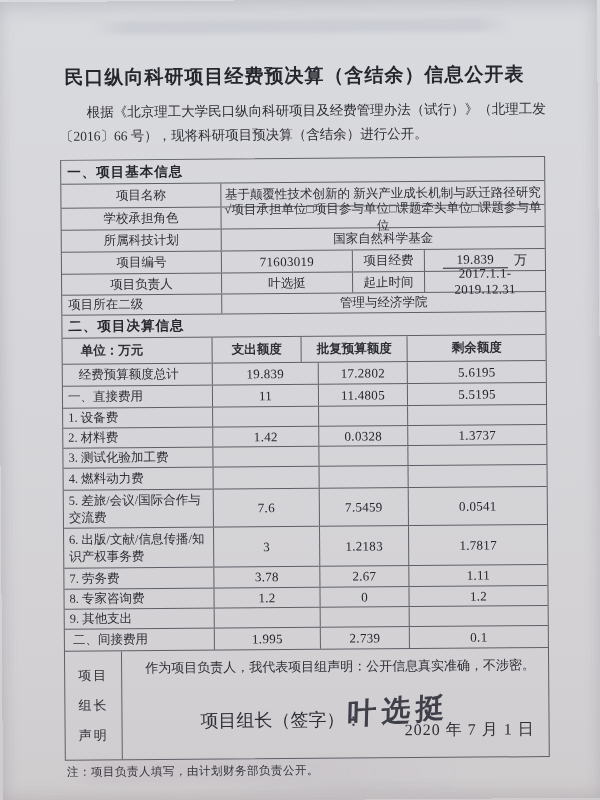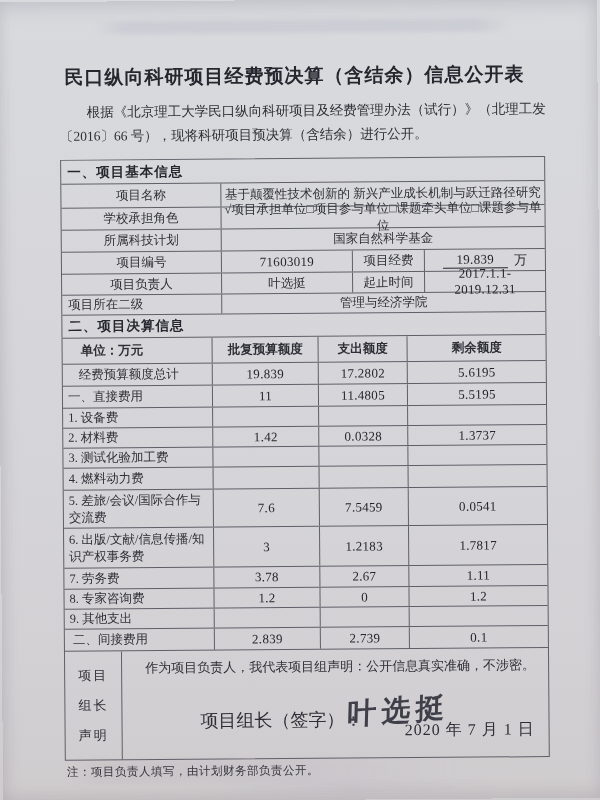--- a/index.html
+++ b/index.html
@@ -135,22 +135,22 @@
       <div class="c w-a left" style="padding-left:6px">项目所在二级</div>
       <div class="c end w-val">管理与经济学院</div>
     </div>
 
     <div class="r" style="height:23px">
       <div class="c end left sec-hdr">二、项目决算信息</div>
     </div>
 
     <div class="r" style="height:26px;font-weight:700">
       <div class="c s2-a left" style="padding-left:18px">单位：万元</div>
+      <div class="c s2-c">支出额度</div>
       <div class="c s2-b">批复预算额度</div>
-      <div class="c s2-c">支出额度</div>
       <div class="c end s2-d">剩余额度</div>
     </div>
 
     <div class="r" style="height:22px">
       <div class="c s2-a left" style="padding-left:16px">经费预算额度总计</div>
       <div class="c s2-b num">19.839</div>
       <div class="c s2-c num">17.2802</div>
       <div class="c end s2-d num">5.6195</div>
     </div>
 
@@ -219,21 +219,21 @@
 
     <div class="r" style="height:20px">
       <div class="c s2-a left" style="padding-left:5px">9. 其他支出</div>
       <div class="c s2-b num"></div>
       <div class="c s2-c num"></div>
       <div class="c end s2-d num"></div>
     </div>
 
     <div class="r" style="height:22px">
       <div class="c s2-a left" style="padding-left:8px">二、间接费用</div>
-      <div class="c s2-b num">2.839</div>
+      <div class="c s2-b num">1.995</div>
       <div class="c s2-c num">2.739</div>
       <div class="c end s2-d num">0.1</div>
     </div>
 
     <div class="r" style="height:108px">
       <div class="decl-label">项目
 组长
 声明</div>
       <div class="decl-body">
         <div class="decl-statement">作为项目负责人，我代表项目组声明：公开信息真实准确，不涉密。</div>

